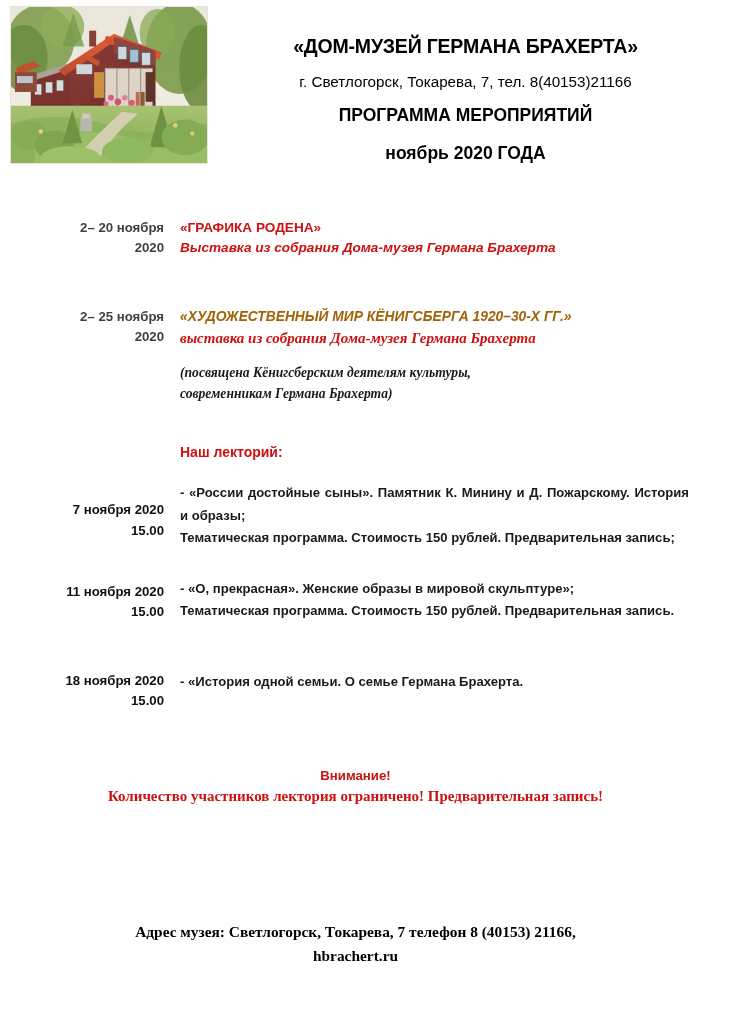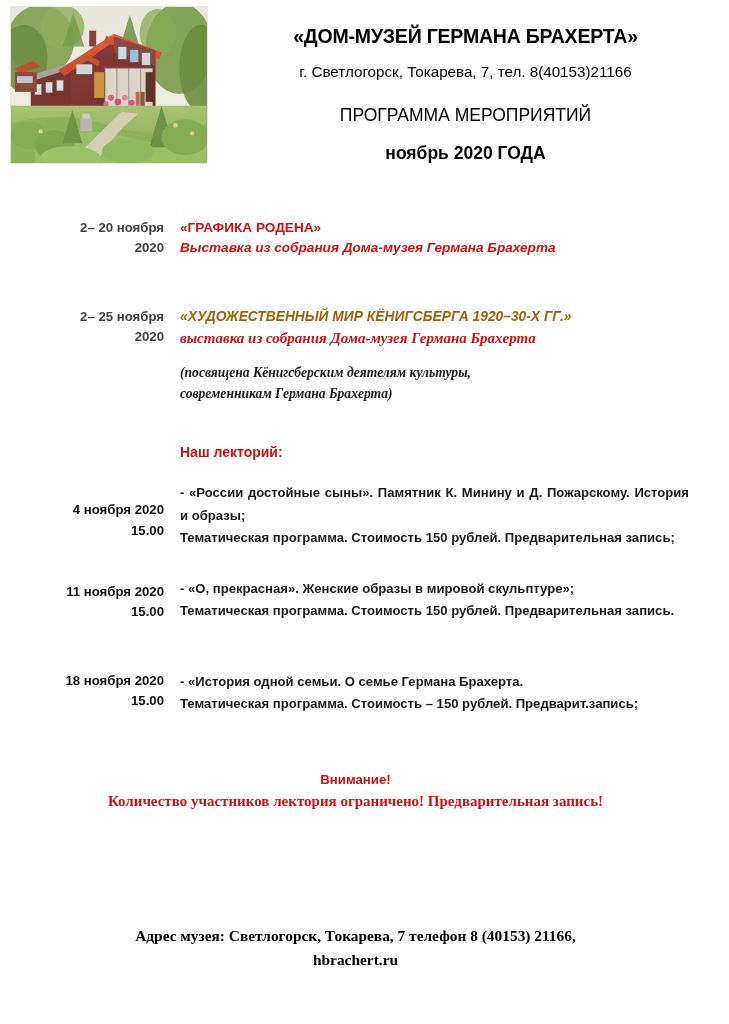--- a/index.html
+++ b/index.html
@@ -49,23 +49,23 @@
   }
   .museum-address {
     font-size: 15.2px;
     font-weight: normal;
     line-height: 1.2;
     margin-top: 14px;
     white-space: nowrap;
   }
   .program-line {
     font-size: 17.5px;
-    font-weight: normal;
+    font-weight: bold;
     line-height: 1.2;
-    margin-top: 24px;
+    margin-top: 14px;
   }
   .month-line {
     font-size: 17.5px;
     font-weight: bold;
     line-height: 1.2;
     margin-top: 17px;
   }
 
   
   .content {
@@ -322,21 +322,21 @@
 
   <div class="row" style="margin-top:40px;">
     <div class="col-date"></div>
     <div class="col-body">
       <div class="lect-heading">Наш лекторий:</div>
     </div>
   </div>
 
   <div class="row" style="margin-top:22px;">
     <div class="col-date" style="padding-top:18px;">
-      <div class="date-black">4 ноября 2020</div>
+      <div class="date-black">7 ноября 2020</div>
       <div class="date-black">15.00</div>
     </div>
     <div class="col-body">
       <div class="lect-text"> - «России достойные сыны». Памятник К. Минину и Д. Пожарскому. История и образы;</div>
       <div class="lect-text">Тематическая программа. Стоимость 150 рублей. Предварительная запись;</div>
     </div>
   </div>
 
   <div class="row" style="margin-top:28px;">
     <div class="col-date" style="padding-top:4px;">
@@ -349,21 +349,20 @@
     </div>
   </div>
 
   <div class="row" style="margin-top:48px;">
     <div class="col-date">
       <div class="date-black">18 ноября 2020</div>
       <div class="date-black">15.00</div>
     </div>
     <div class="col-body">
       <div class="lect-text nojust">- «История одной семьи. О семье Германа Брахерта.</div>
-      <div class="lect-text nojust">Тематическая программа. Стоимость – 150 рублей. Предварит.запись;</div>
     </div>
   </div>
 
   <div class="attention" style="margin-top:54px;">
     <div class="attention-title">Внимание!</div>
     <div class="attention-body">Количество участников лектория ограничено! Предварительная запись!</div>
   </div>
 
   <div class="footer" style="margin-top:112px;">
     <div>Адрес музея: Светлогорск, Токарева, 7 телефон 8 (40153) 21166,</div>

